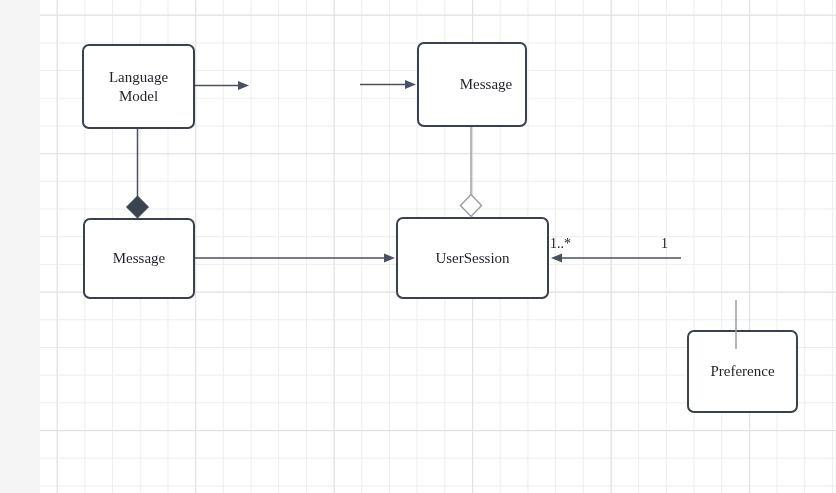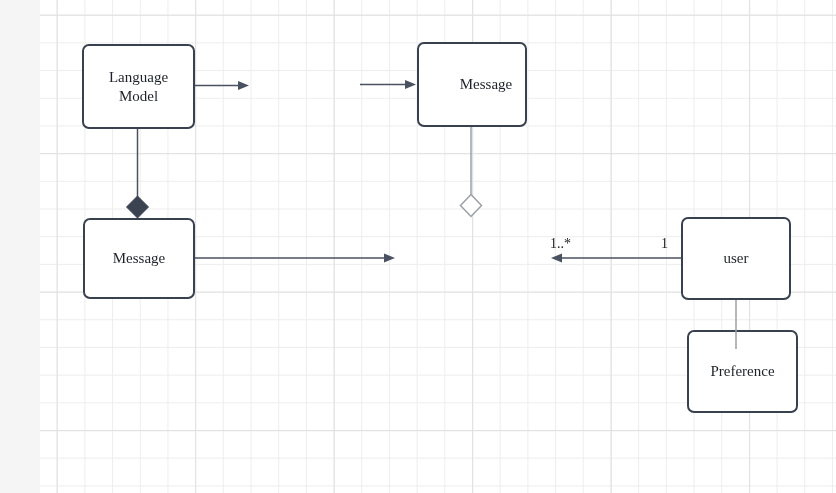--- a/index.html
+++ b/index.html
@@ -67,24 +67,24 @@
 
 
   <div class="node" style="left:377px; top:42px; width:110px; height:85px;padding-left:28px;">
     <span class="node-label">Message</span>
   </div>
 
   <div class="node" style="left:43px; top:218px; width:112px; height:81px;">
     <span class="node-label">Message</span>
   </div>
 
+  <div class="node" style="left:356px; top:217px; width:153px; height:82px;">
+    <span class="node-label">UserSession</span>
+  </div>
 
-  <div class="node" style="left:641px; top:217px; width:110px; height:83px;">
-    <span class="node-label">user</span>
-  </div>
 
   <div class="node" style="left:647px; top:330px; width:111px; height:83px;">
     <span class="node-label">Preference</span>
   </div>
 
   <svg class="edge-layer" width="836" height="493" viewBox="0 0 836 493">
 
     <g>
       <line class="edge-dark" x1="155" y1="85.5" x2="200" y2="85.5"></line>
       <polygon class="arrowhead-dark" points="209,85.5 198,81 198,90"></polygon>

